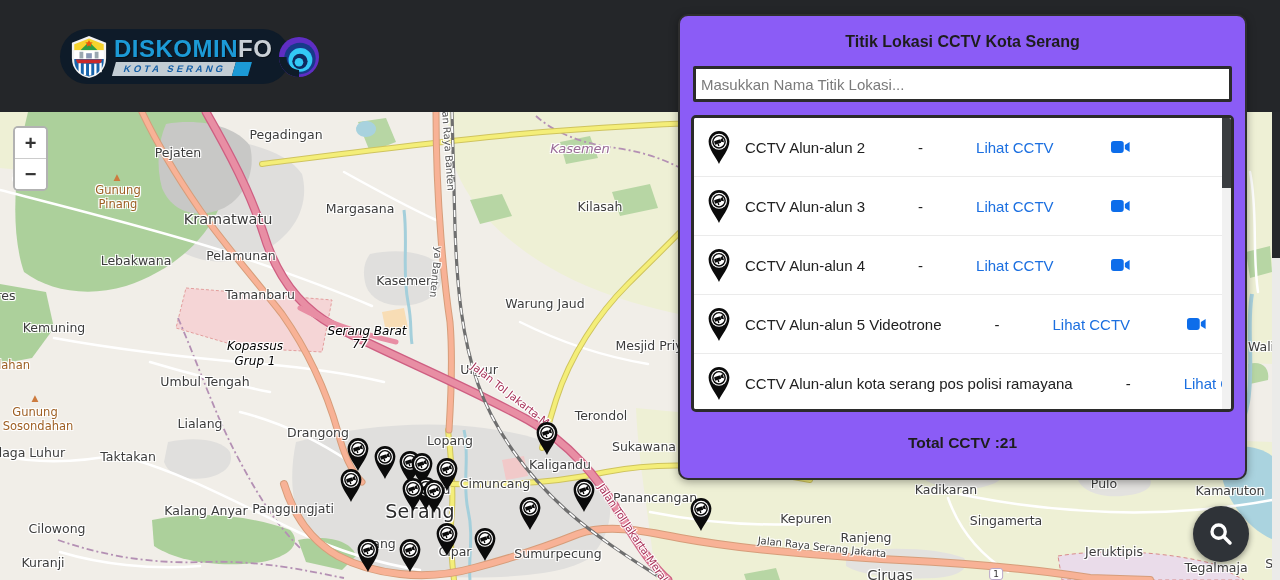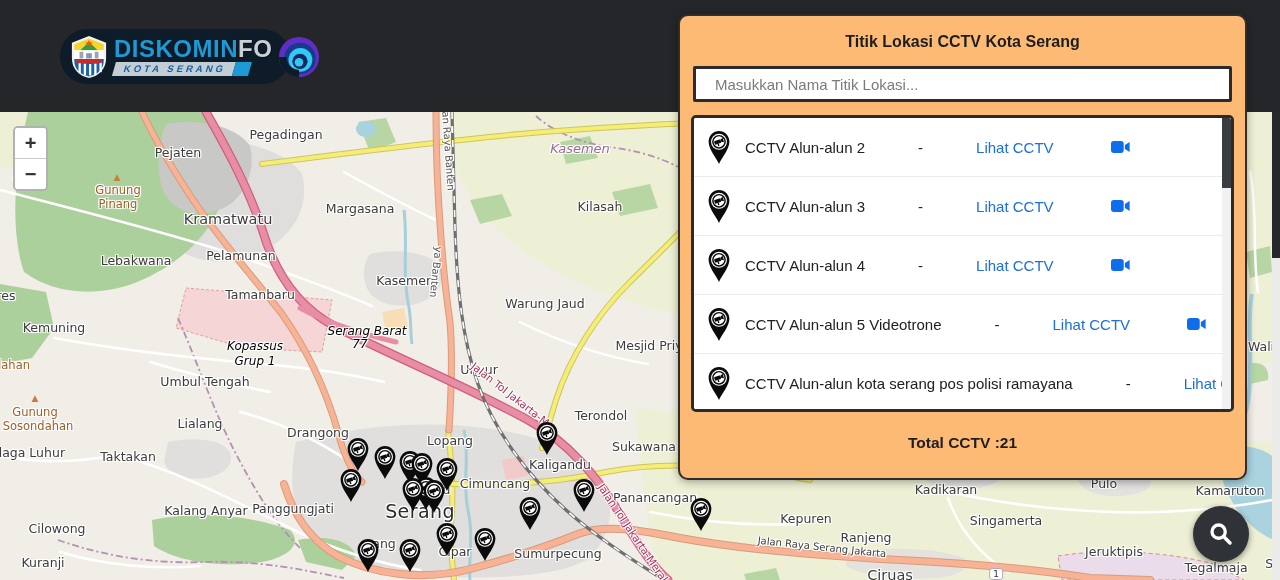--- a/index.html
+++ b/index.html
@@ -45,26 +45,26 @@
   .strip-light{position:absolute;left:1272px;top:258px;width:8px;height:322px;background:#ebebe9;z-index:20;}
 
   
   .zoomctl{position:absolute;left:13px;top:126px;width:31px;z-index:25;border:2px solid rgba(0,0,0,.3);
            border-radius:5px;background:#fff;overflow:hidden;}
   .zoombtn{width:31px;height:30px;display:flex;align-items:center;justify-content:center;
            font:bold 20px "Liberation Sans",sans-serif;color:#333;background:#fff;cursor:pointer;}
   .zoombtn+.zoombtn{border-top:1px solid #ccc;}
 
   
-  .panel{position:absolute;left:678px;top:14px;width:569px;height:466px;background:#fdba74;
+  .panel{position:absolute;left:678px;top:14px;width:569px;height:466px;background:#8b5cf6;
          border:2px solid #2e2e2e;border-radius:10px;box-sizing:border-box;z-index:40;
          box-shadow:0 2px 8px rgba(0,0,0,.35);}
   .panel-title{text-align:center;font-weight:bold;font-size:16px;color:#1d1d1d;margin-top:17px;}
   .search{position:absolute;left:13px;right:13px;top:50px;height:36px;border:3px solid #2b2b2b;
-          border-radius:2px;box-sizing:border-box;font-size:15px;padding:0 19px;color:#333;outline:none;}
+          border-radius:2px;box-sizing:border-box;font-size:15px;padding:0 5px;color:#333;outline:none;}
   .search::placeholder{color:#7a7a7a;}
   .cctv-list{position:absolute;left:11px;right:11px;top:99px;height:297px;border:3px solid #2b2b2b;
              border-radius:5px;box-sizing:border-box;background:#fff;overflow:hidden;}
   .cctv-item{height:58px;display:flex;align-items:center;padding-left:12px;
              border-bottom:1px solid #ebebeb;background:#fff;}
   .cctv-item:last-child{border-bottom:none;}
   .cctv-item .pin{width:26px;height:34px;flex:0 0 auto;margin-right:13px;display:flex;}
   .item-text{font-size:15px;color:#212121;display:flex;align-items:center;white-space:nowrap;gap:48px;}
   .item-text .sep{margin:0 5px;color:#212121;}
   .item-text .lnk{color:#1b6fe0;text-decoration:none;cursor:pointer;}

